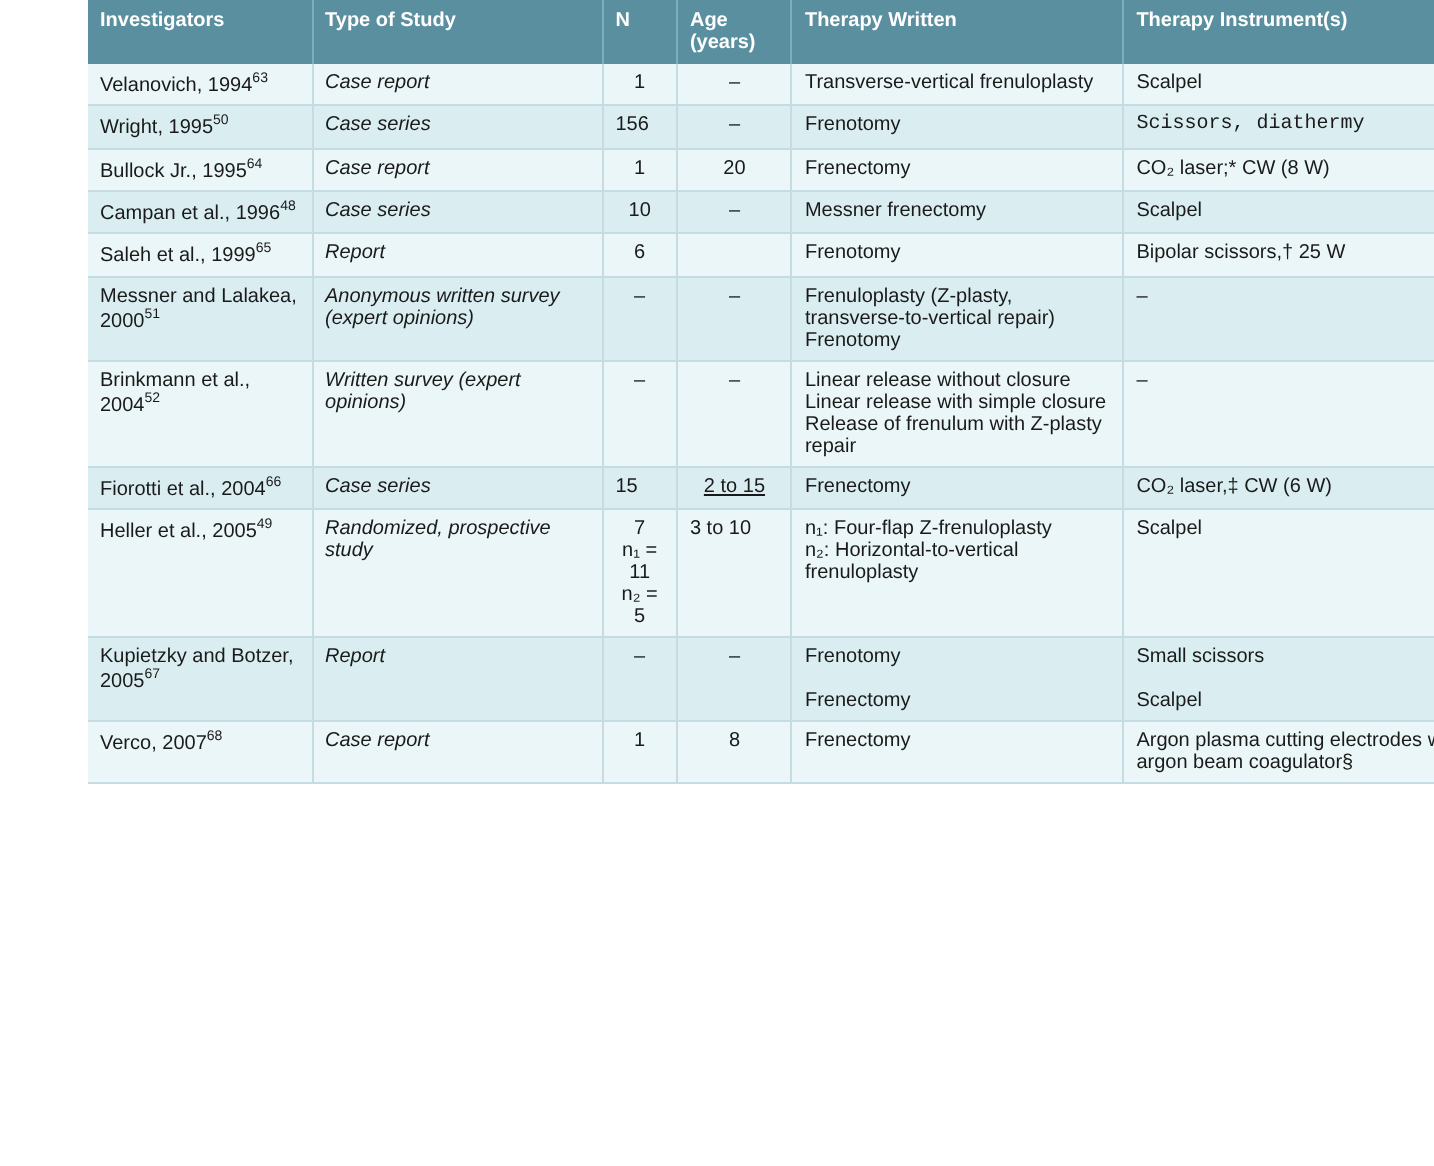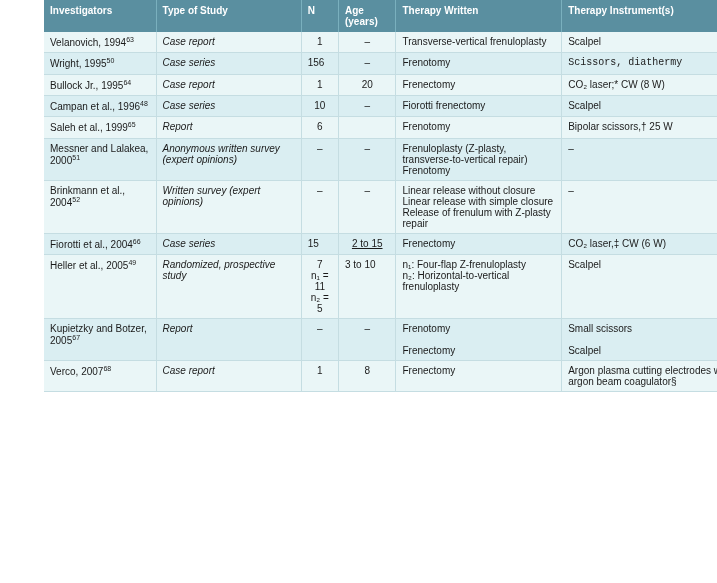--- a/index.html
+++ b/index.html
@@ -86,21 +86,21 @@
         <td style="text-align: center; white-space: pre-line;">1</td>
         <td style="text-align: center;">20</td>
         <td style="white-space: pre-line;">Frenectomy</td>
         <td style="white-space: pre-line;">CO₂ laser;* CW (8 W)</td>
       </tr>
       <tr>
         <td>Campan et al., 1996<sup>48</sup></td>
         <td style="font-style: italic;">Case series</td>
         <td style="text-align: center; white-space: pre-line;">10</td>
         <td style="text-align: center;">–</td>
-        <td style="white-space: pre-line;">Fiorotti frenectomy</td>
+        <td style="white-space: pre-line;">Messner frenectomy</td>
         <td style="white-space: pre-line;">Scalpel</td>
       </tr>
       <tr>
         <td>Saleh et al., 1999<sup>65</sup></td>
         <td style="font-style: italic;">Report</td>
         <td style="text-align: center; white-space: pre-line;">6</td>
         <td style="text-align: center;"></td>
         <td style="white-space: pre-line;">Frenotomy</td>
         <td style="white-space: pre-line;">Bipolar scissors,† 25 W</td>
       </tr>

